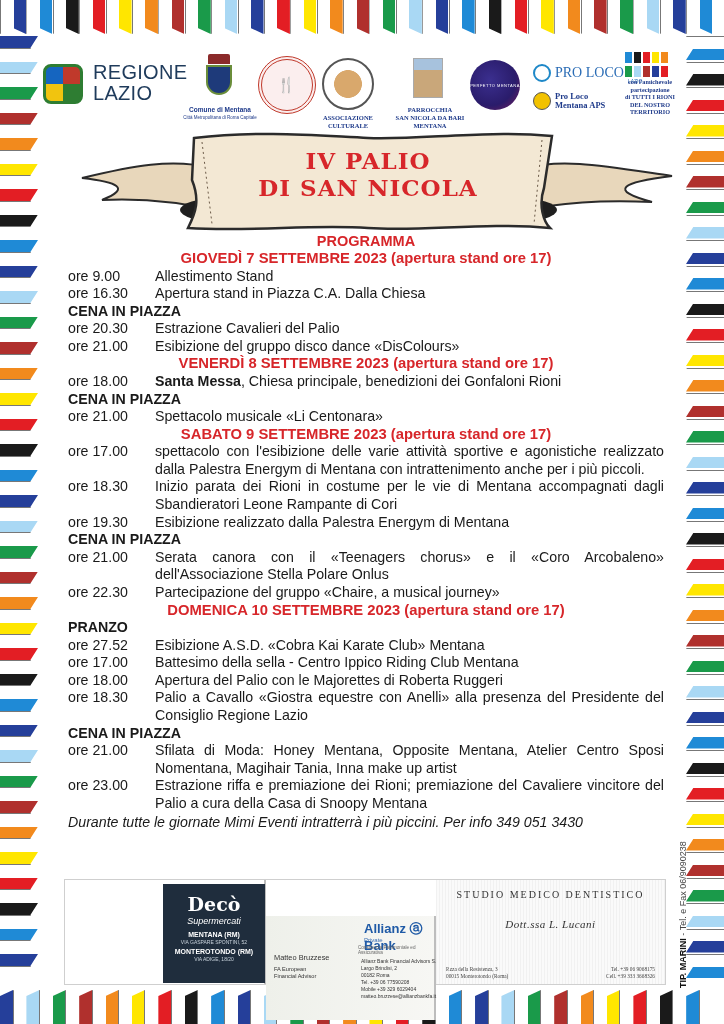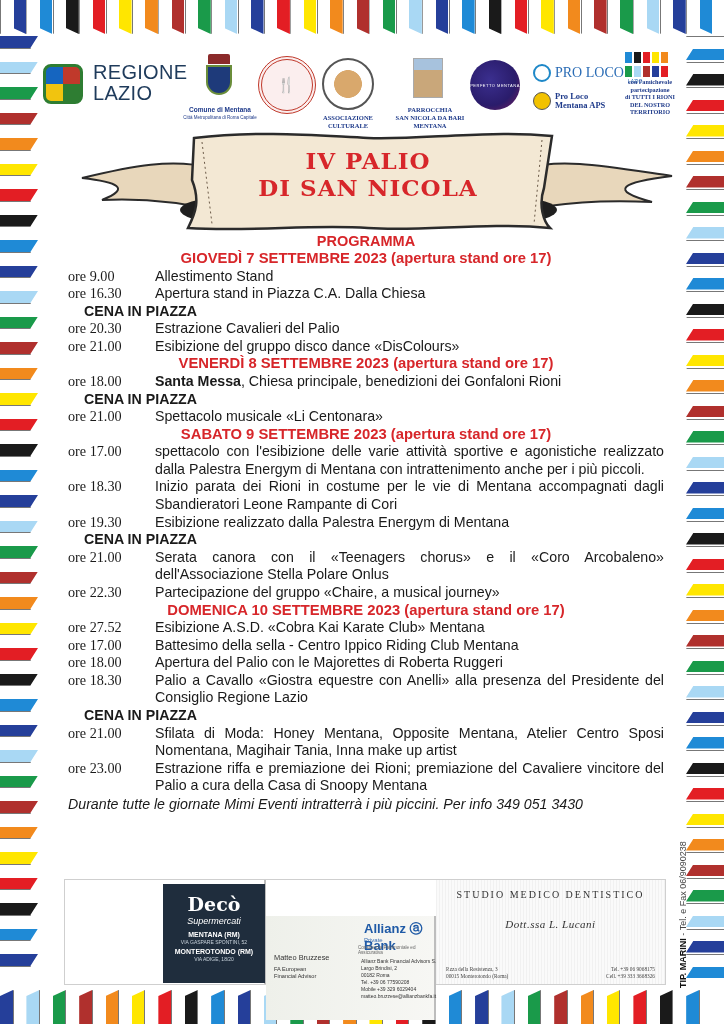--- a/index.html
+++ b/index.html
@@ -60,24 +60,24 @@
   .banner-title { position: absolute; left: 0; width: 100%; text-align: center; color: #d7262a;
     font-family: "DejaVu Serif", serif; font-weight: bold; font-size: 23px; line-height: 26px; letter-spacing: 1px; }
   .banner-title.l1 { top: 20px; }
   .banner-title.l2 { top: 47px; }
 
   
   .program { position: absolute; left: 68px; top: 233px; width: 596px; font-family: "Liberation Sans", sans-serif; font-size: 14.2px; color: #1a1a1a; }
   .prog-title { text-align: center; color: #d7262a; font-weight: bold; font-size: 14.5px; line-height: 17px; }
   .day-header { text-align: center; color: #d7262a; font-weight: bold; font-size: 14.8px; line-height: 17.5px; }
   .row { display: flex; line-height: 17.6px; }
-  .row .time { width: 87px; flex: 0 0 87px; font-family: Liberation Serif, serif; }
+  .row .time { width: 87px; flex: 0 0 87px; }
   .row .desc { flex: 1; text-align: justify; }
   .row .desc b { font-weight: bold; }
-  .section { font-weight: bold; line-height: 17.6px; margin-left: 16px; }
+  .section { font-weight: bold; line-height: 17.6px; }
   .note { font-style: italic; line-height: 18px; margin-top: 0px; }
 
   
   .sponsors { position: absolute; left: 64px; top: 879px; width: 602px; height: 106px; display: flex; border: 1px solid #cfcfcf; }
   .sp { position: relative; height: 100%; border-right: 2px solid #bdbdbd; }
   .sp-deco { width: 201px; background: #fff; }
   .deco-box { position: absolute; left: 50px; top: 4px; width: 102px; height: 99px; background: #1f2d3d; color: #fff; text-align: center; margin-left: 48px; }
   .deco-logo { margin-top: 10px; font-family: "DejaVu Serif", serif; font-weight: bold; font-size: 19px; line-height: 20px; }
   .deco-sub { font-style: italic; font-size: 9px; line-height: 11px; margin-top: 2px; }
   .deco-loc { font-weight: bold; font-size: 7px; line-height: 8px; margin-top: 4px; }
@@ -748,20 +748,21 @@
       <div class="section">CENA IN PIAZZA</div>
       <div class="row">
         <div class="time">ore 21.00</div>
         <div class="desc">Serata canora con il «Teenagers chorus» e il «Coro Arcobaleno» dell'Associazione Stella Polare Onlus</div>
       </div>
       <div class="row">
         <div class="time">ore 22.30</div>
         <div class="desc">Partecipazione del gruppo «Chaire, a musical journey»</div>
       </div>
       <div class="day-header">DOMENICA 10 SETTEMBRE 2023 (apertura stand ore 17)</div>
+      <div class="section">PRANZO</div>
       <div class="row">
         <div class="time">ore 27.52</div>
         <div class="desc">Esibizione A.S.D. «Cobra Kai Karate Club» Mentana</div>
       </div>
       <div class="row">
         <div class="time">ore 17.00</div>
         <div class="desc">Battesimo della sella - Centro Ippico Riding Club Mentana</div>
       </div>
       <div class="row">
         <div class="time">ore 18.00</div>

